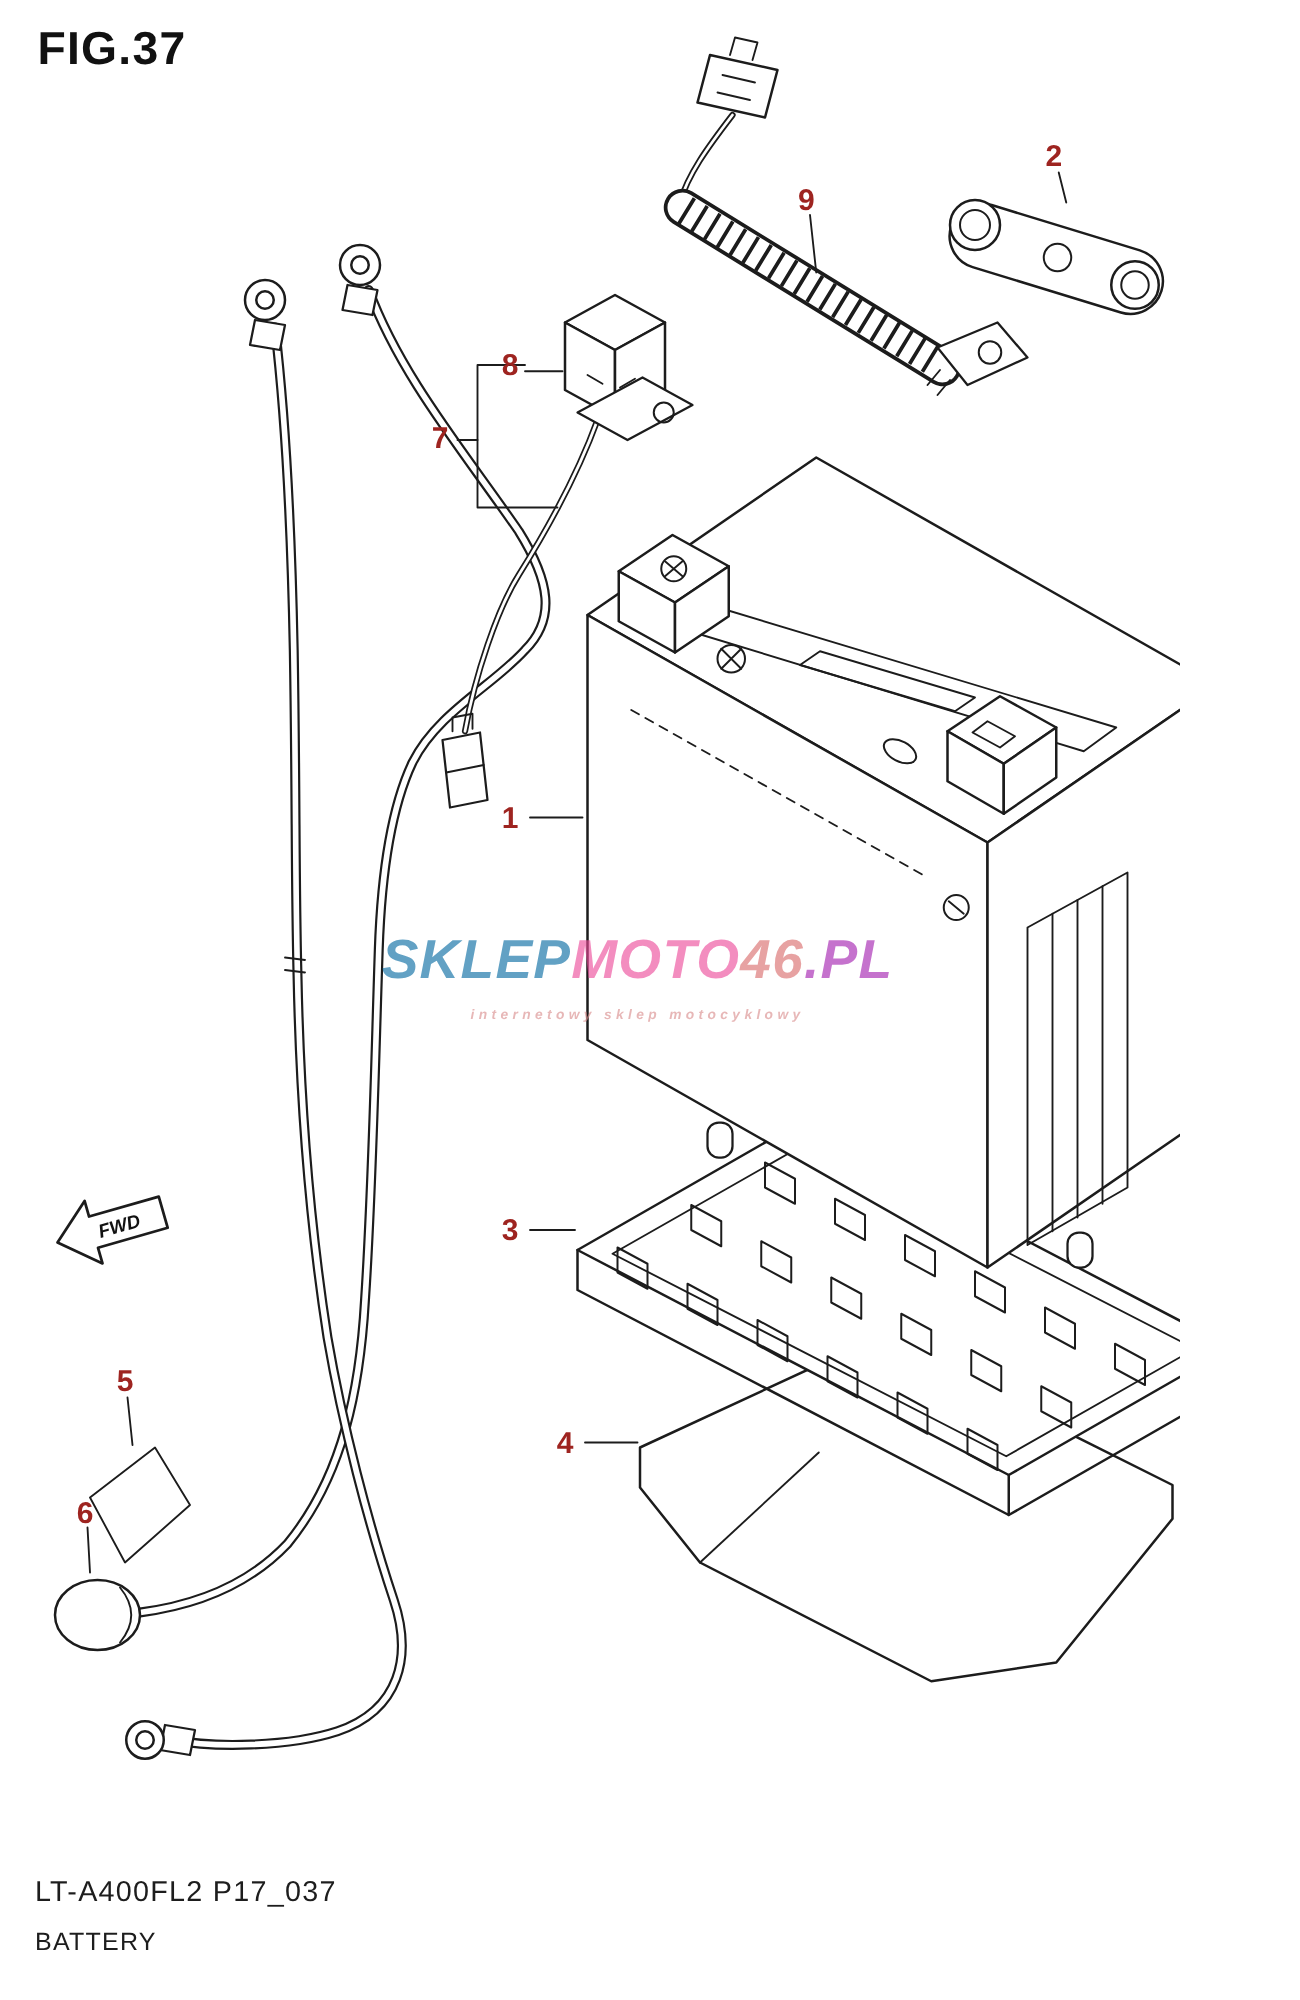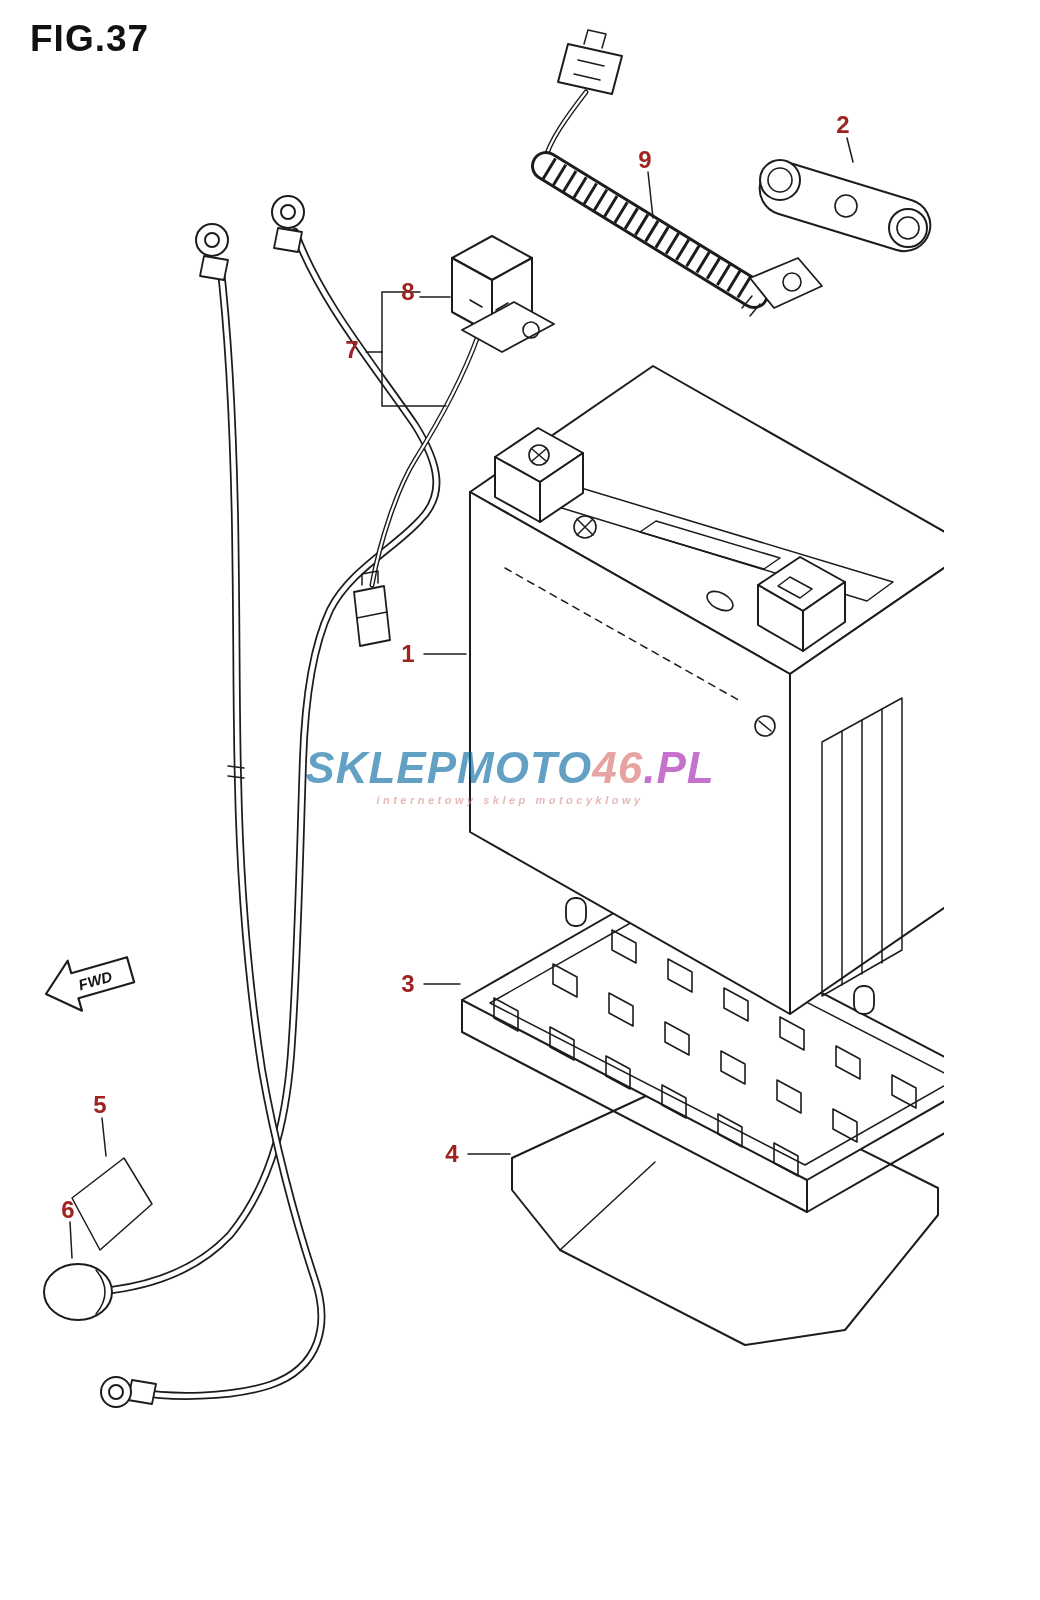--- a/index.html
+++ b/index.html
@@ -13,24 +13,24 @@
   .cable-out{stroke-width:8;fill:none;}
   .cable-in{stroke:#fff;stroke-width:4.5;fill:none;}
   .wire-out{stroke-width:5;fill:none;}
   .wire-in{stroke:#fff;stroke-width:2.2;fill:none;}
   .thin{stroke-width:1.5;}
   .leader{stroke-width:1.5;fill:none;}
   #watermark{position:absolute;left:300px;top:746px;width:420px;text-align:center;
         opacity:.62;pointer-events:none;}
   .wm-main{font-style:italic;font-weight:800;font-size:44px;letter-spacing:1px;line-height:1;}
   .wm-sklep{color:#0369a1;}
-  .wm-moto{color:#0369a1;}
+  .wm-moto{color:#ec4899;}
   .wm-num{color:#d96a6a;}
   .wm-pl{color:#a21caf;}
-  .wm-sub{margin-top:4px;font-style:italic;font-weight:700;font-size:11px;
+  .wm-sub{margin-top:16px;font-style:italic;font-weight:700;font-size:11px;
         letter-spacing:3.5px;color:#d98c8c;}
   #footer{position:absolute;left:28px;top:1500px;color:#1d1d1d;}
   #footer .code{font-size:23px;letter-spacing:1px;}
   #footer .name{font-size:20px;letter-spacing:1px;margin-top:16px;}
 </style>
 </head>
 <body>
 
 <div id="page">
 
@@ -221,14 +221,18 @@
     <text class="callout" x="645" y="168">9</text>
   </svg>
 
   <div id="watermark">
     <div class="wm-main">
       <span class="wm-sklep">SKLEP</span><span class="wm-moto">MOTO</span><span class="wm-num">46</span><span class="wm-pl">.PL</span>
     </div>
     <div class="wm-sub">internetowy sklep motocyklowy</div>
   </div>
 
+  <div id="footer">
+    <div class="code">LT-A400FL2 P17_037</div>
+    <div class="name">BATTERY</div>
+  </div>
 
 </div>
 
 </body></html>

